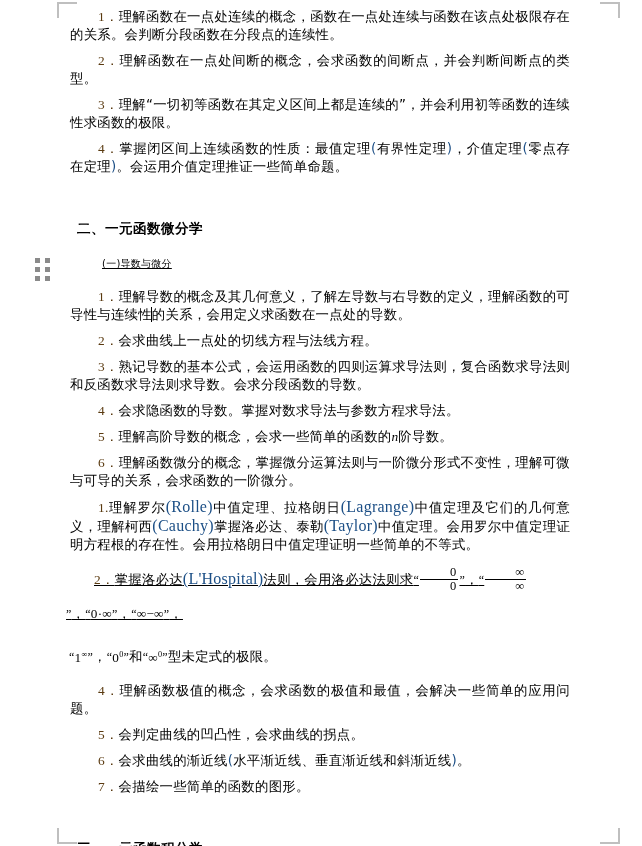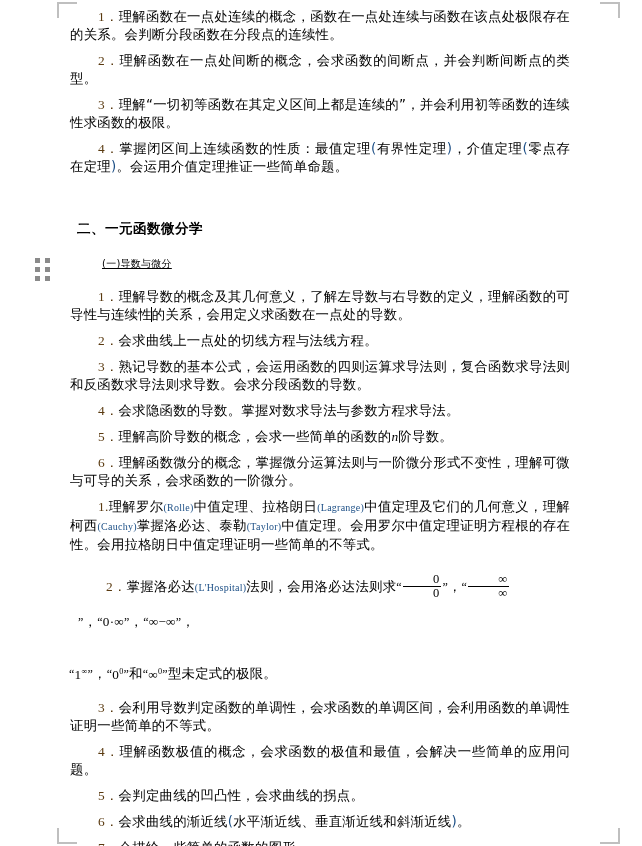--- a/index.html
+++ b/index.html
@@ -88,36 +88,37 @@
 
   
   .num {
     font-family: "Liberation Serif", "DejaVu Serif", serif;
     color: #5a3a10;
     font-size: 13.4px;
   }
   
   .rm {
     font-family: "Liberation Serif", "DejaVu Serif", serif;
-    font-size: 10px;
+    font-size: 16px;
   }
   .it {
     font-family: "Liberation Serif", "DejaVu Serif", serif;
     font-style: italic;
     font-size: 13.4px;
   }
   .paren { color: #1c4f86; }
 
   
   .mathline {
     font-size: 13.4px;
     line-height: 34px;
     text-indent: 28px;
-    margin: 16px;
-    letter-spacing: 0.25px;
+    margin: 4px;
+    letter-spacing: 0.25px;
+    text-decoration: underline;
   }
   .mathline2 {
     font-size: 13.4px;
     line-height: 31px;
     text-indent: 0;
     margin: 7px;
     letter-spacing: 0.25px;
   }
   .frac {
     display: inline-block;
@@ -196,21 +197,20 @@
 
   <p class="p indent"><span class="num">6．</span><span>理解函数微分的概念，掌握微分运算法则与一阶微分形式不变性，理解可微与可导的关系，会求函数的一阶微分。</span></p>
 
 
   <p class="p indent"><span class="num">1.</span><span>理解罗尔</span><span class="rm paren">(Rolle)</span><span>中值定理、拉格朗日</span><span class="rm paren">(Lagrange)</span><span>中值定理及它们的几何意义，理解柯西</span><span class="rm paren">(Cauchy)</span><span>掌握洛必达、泰勒</span><span class="rm paren">(Taylor)</span><span>中值定理。会用罗尔中值定理证明方程根的存在性。会用拉格朗日中值定理证明一些简单的不等式。</span></p>
 
   <p class="mathline"><span class="num">2．</span><span>掌握洛必达</span><span class="rm paren">(L'Hospital)</span><span>法则，会用洛必达法则求</span><span class="q">“</span><span class="frac"><span class="nu">0</span><span class="de">0</span></span><span class="q">”</span>，<span class="q">“</span><span class="frac"><span class="nu">∞</span><span class="de">∞</span></span><span class="q">”</span>，<span class="q">“</span><span class="mrm">0·∞</span><span class="q">”</span>，<span class="q">“</span><span class="mrm">∞−∞</span><span class="q">”</span>，</p>
 
   <p class="mathline2"><span class="q">“</span><span class="mrm"><span>1</span><sup>∞</sup></span><span class="q">”</span>，<span class="q">“</span><span class="mrm"><span>0</span><sup>0</sup></span><span class="q">”</span><span>和</span><span class="q">“</span><span class="mrm"><span>∞</span><sup>0</sup></span><span class="q">”</span><span>型未定式的极限。</span></p>
 
-  <p class="p indent"><span class="num">3．</span><span>会利用导数判定函数的单调性，会求函数的单调区间，会利用函数的单调性证明一些简单的不等式。</span></p>
 
   <p class="p indent"><span class="num">4．</span><span>理解函数极值的概念，会求函数的极值和最值，会解决一些简单的应用问题。</span></p>
 
   <p class="p indent"><span class="num">5．</span><span>会判定曲线的凹凸性，会求曲线的拐点。</span></p>
 
   <p class="p indent"><span class="num">6．</span><span>会求曲线的渐近线</span><span class="paren">(</span><span>水平渐近线、垂直渐近线和斜渐近线</span><span class="paren">)</span><span>。</span></p>
 
   <p class="p indent"><span class="num">7．</span><span>会描绘一些简单的函数的图形。</span></p>
 
   <div class="spacer"></div>

